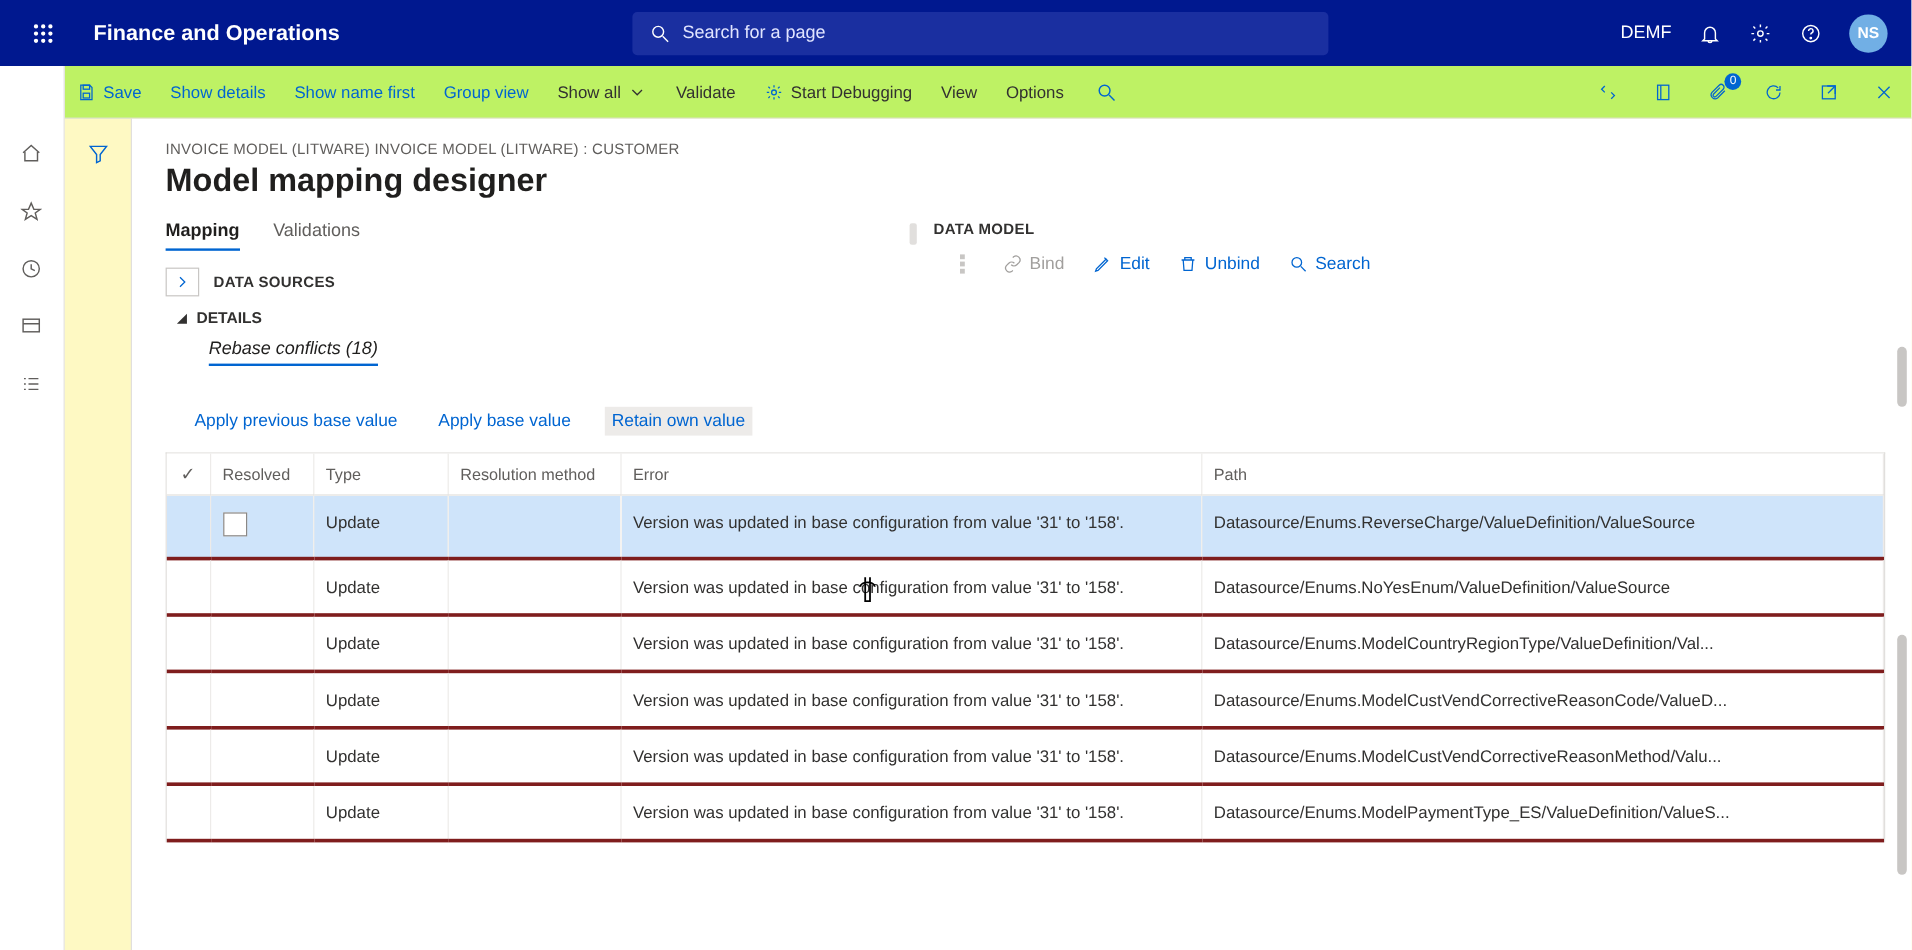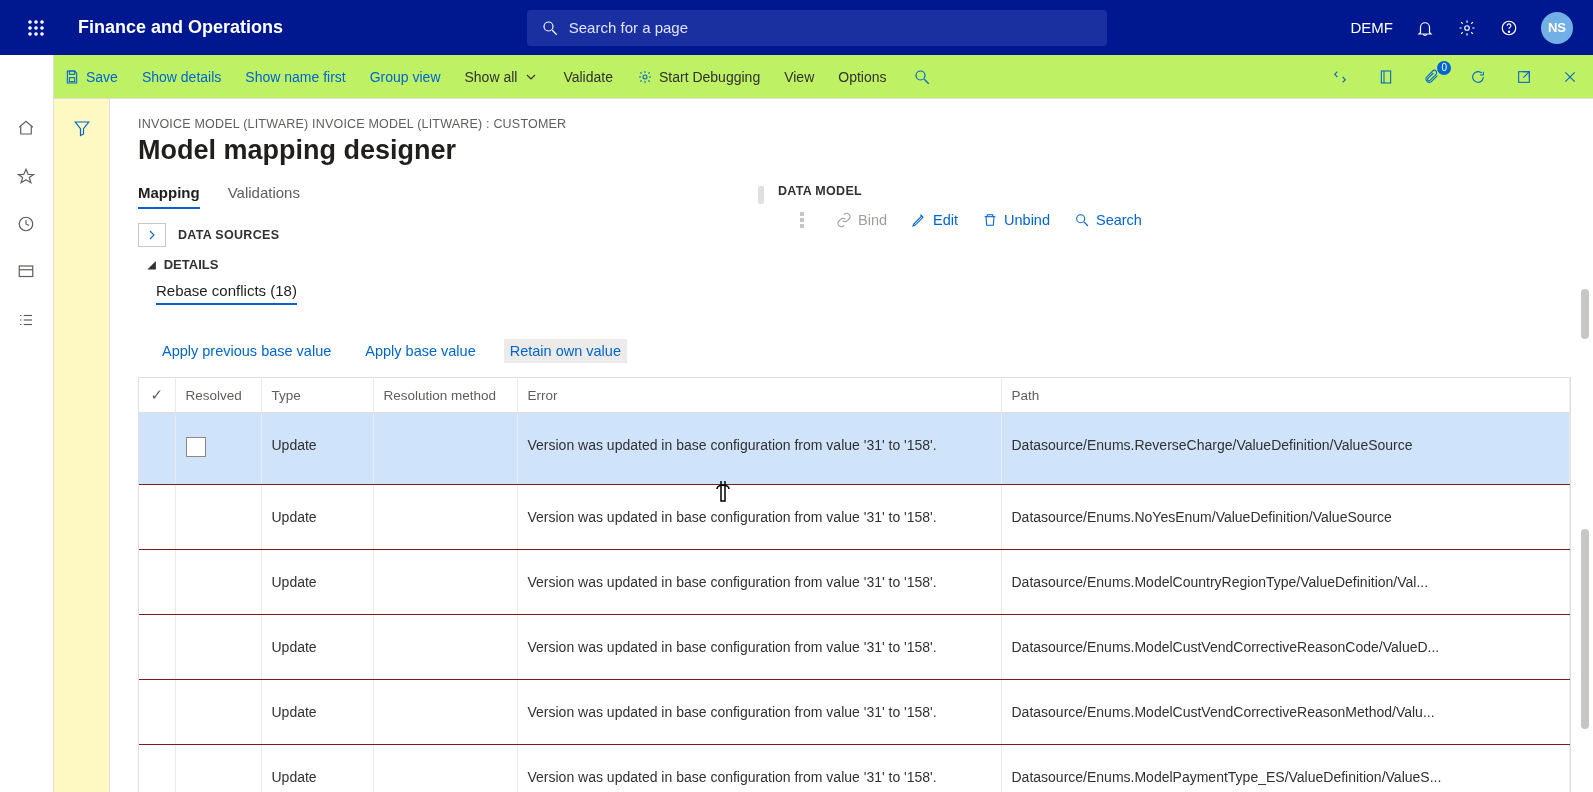--- a/index.html
+++ b/index.html
@@ -50,21 +50,21 @@
 .tabs .tab { color: #605e5c; padding-bottom: 6px; cursor: pointer; }
 .tabs .tab.active { color: #201f1e; font-weight: 600; border-bottom: 2px solid #0065d1; }
 
 .ds-row { display: flex; align-items: center; gap: 12px; margin-bottom: 10px; }
 .ds-box { width: 28px; height: 24px; border: 1px solid #c8c6c4; display:flex; align-items:center; justify-content:center; color:#0065d1; font-size:12px; cursor:pointer;}
 .ds-label { font-size: 12.5px; font-weight: 700; letter-spacing: 0.3px; color: #323130; }
 
 .details-hdr { display: flex; align-items: center; gap: 8px; font-size: 13px; font-weight: 700; margin: 4px 0 10px 10px; cursor:pointer;}
 .details-hdr .tri { font-size: 10px; }
 
-.subtabs { margin-left: 18px; }
+.subtabs { margin-left: 36px; font-style: italic; }
 .subtabs .subtab { display:inline-block; font-size: 15px; font-weight: 400; color: #201f1e; border-bottom: 2px solid #0065d1; padding-bottom: 4px; cursor:pointer;}
 
 .dm-header { display:flex; gap: 10px; }
 .dm-label { font-size: 12.5px; font-weight: 700; letter-spacing: 0.3px; }
 .dm-actions { display: flex; gap: 24px; margin-top: 14px; margin-left: 22px; font-size: 14.5px; align-items:center;}
 .dm-actions .handle2 {width:4px; display:flex; flex-direction:column; gap:2px; margin-right:8px;}
 .dm-actions .handle2 span{width:4px;height:4px;background:#c8c6c4;}
 .dm-actions .act { display: flex; align-items: center; gap: 6px; cursor: pointer; }
 .dm-actions .act.disabled { color: #a19f9d; }
 .dm-actions .act.enabled { color: #0065d1; }
@@ -76,21 +76,21 @@
 
 
 .tblwrap { margin-left: 0; border: 1px solid #e1dfdd; border-bottom:none; position: relative;}
 .tbl { width: 100%; border-collapse: collapse; table-layout: fixed; }
 .tbl th { text-align: left; font-weight: 400; font-size: 13.5px; color: #605e5c; padding: 8px 10px; border-bottom: 1px solid #e1dfdd; border-right: 1px solid #edebe9; background:#fff;}
 .tbl th.sel { width: 36px; text-align:center;}
 .tbl th.res { width: 86px; }
 .tbl th.type { width: 112px; }
 .tbl th.meth { width: 144px; }
 .tbl th.err { width: 484px; }
-.tbl td { font-size: 14px; padding: 24px 10px; border-bottom: 1px solid #7f1d1d; border-right: 1px solid #edebe9; vertical-align: top; white-space: nowrap; overflow: hidden; text-overflow: ellipsis;}
+.tbl td { font-size: 14px; padding: 14px 10px; border-bottom: 3px solid #7f1d1d; border-right: 1px solid #edebe9; vertical-align: top; white-space: nowrap; overflow: hidden; text-overflow: ellipsis;}
 .tbl tr.row0 { background: #cfe4fa; }
 .tbl tr.row0 td { background: #cfe4fa; }
 .tbl .cbox { width: 20px; height: 20px; border: 1px solid #8a8886; background:#fff; display:inline-block;}
 .tbl th .chk { color:#605e5c; font-size: 15px;}
 
 
 .vscroll { position:absolute; right:4px; top: 190px; width: 8px; height: 50px; background:#c8c6c4; border-radius:4px;}
 .vscroll2 { position:absolute; right:4px; top: 430px; width: 8px; height: 200px; background:#c8c6c4; border-radius:4px;}
 
 

